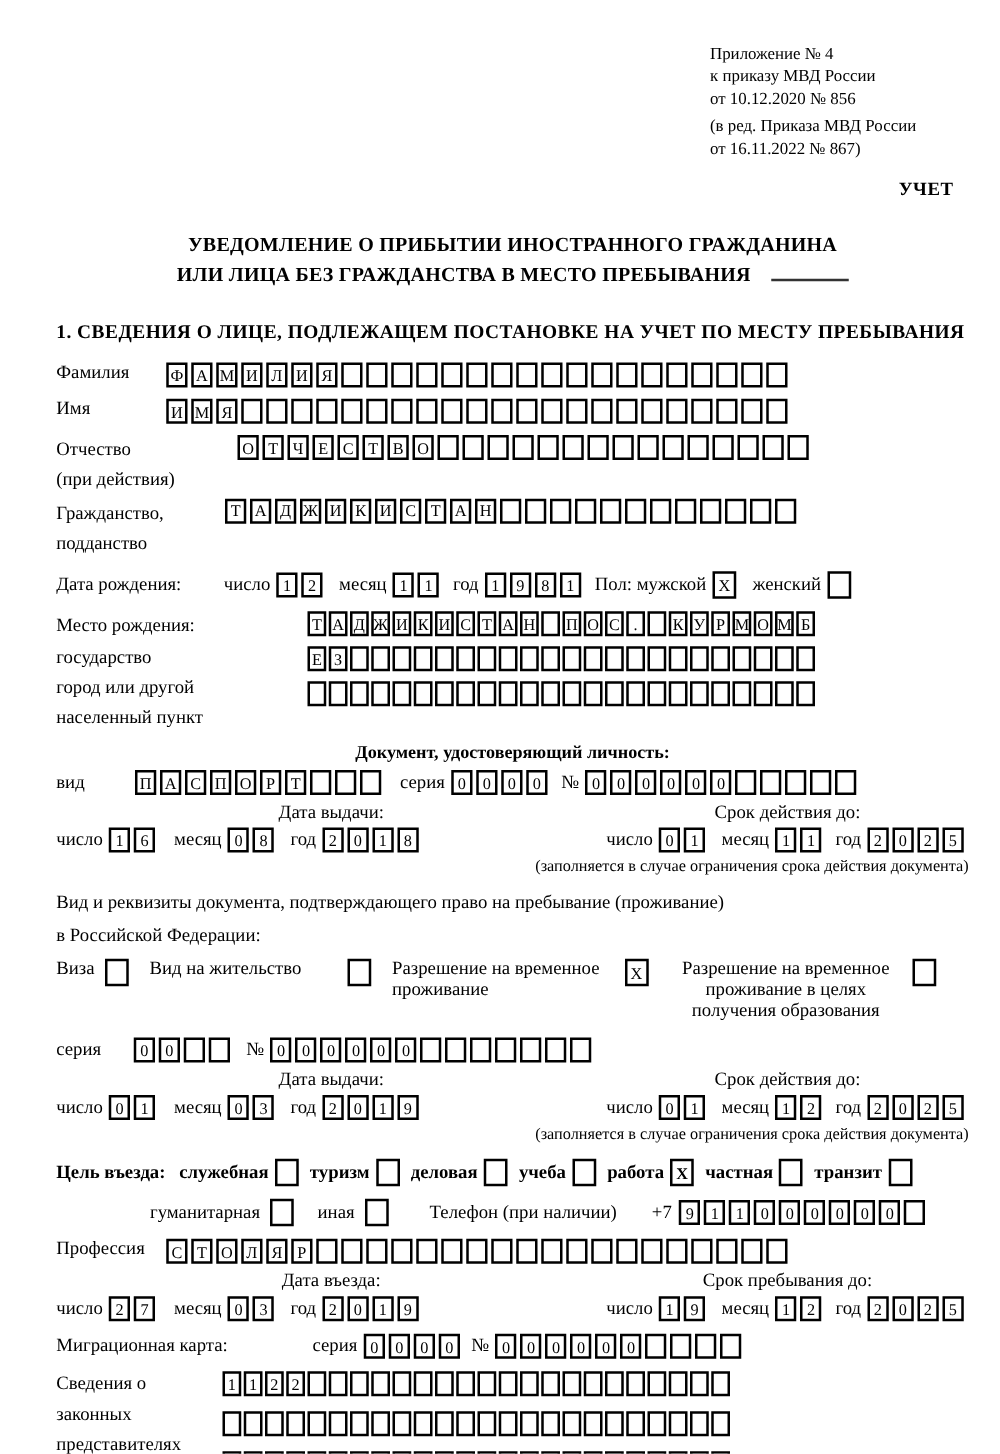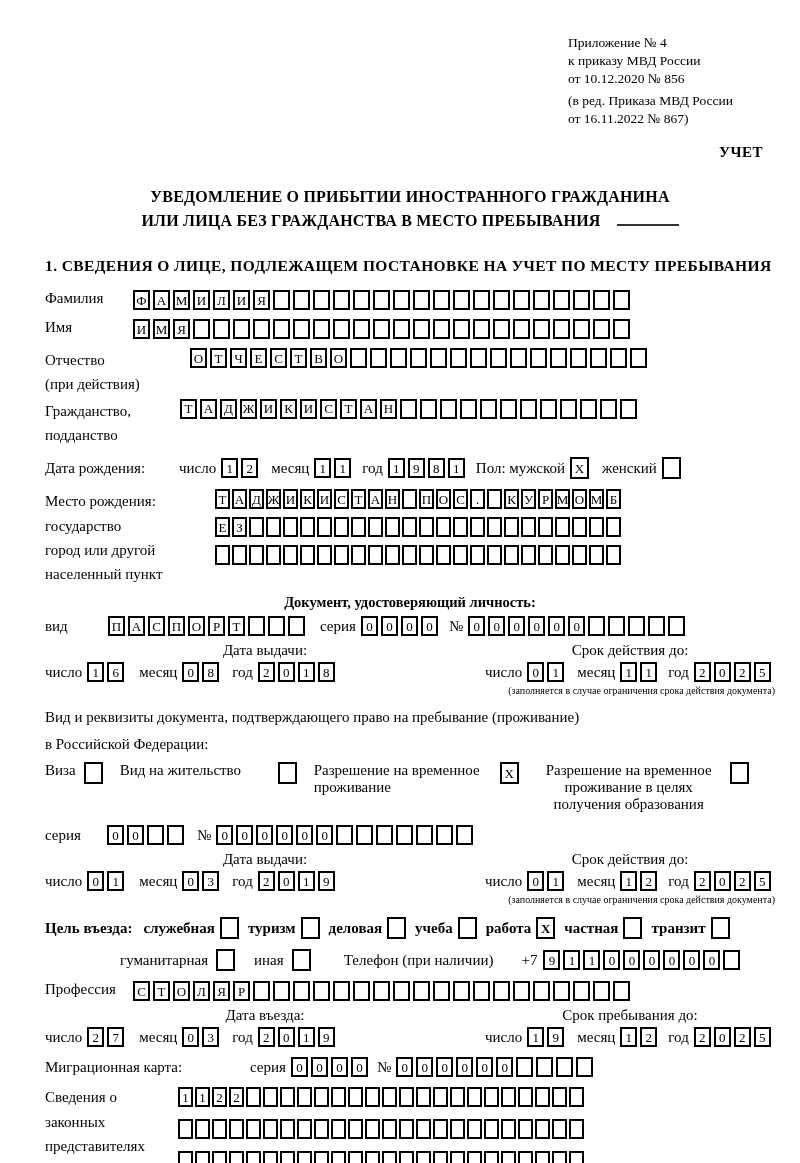--- a/index.html
+++ b/index.html
@@ -45,21 +45,21 @@
   .center-bold { text-align:center; font-weight:bold; font-size:14.5px; margin-top:8px; }
 
   
   .dates { margin-top:6px; font-size:15px; }
   .dates .heads { display:flex; }
   .dates .heads .h1 { width:440px; text-align:center; }
   .dates .heads .h2 { flex:1; text-align:center; }
   .dates .vals { display:flex; margin-top:3px; align-items:center; }
   .dates .vcol1 { width:440px; display:flex; align-items:center; }
   .dates .vcol2 { flex:1; display:flex; align-items:center; }
-  .note { text-align:right; font-size:10px; margin-top:3px; }
+  .note { text-align:right; font-size:13px; margin-top:3px; }
 
   .para { font-size:15px; margin-top:8px; line-height:1.8; }
 
   
   .permit-row { display:flex; align-items:flex-start; margin-top:4px; font-size:15px; }
   .permit-item { display:flex; align-items:flex-start; margin-right:14px; }
   .permit-item .txt { margin-right:8px; }
   .permit-item .txt.c2 { width:178px; }
   .permit-item .txt.c3 { width:186px; text-align:center; }
 
@@ -239,21 +239,21 @@
     <span class="wlabel" style="margin-left:8px;"><span>Пол:</span>&nbsp;<span>мужской</span></span>
     <span class="cells cbx">
         <span class="cell">X</span>
       </span>
     <span class="wlabel" style="margin-left:10px;">женский</span>
     <span class="cells cbx">
         <span class="cell"></span>
       </span>
   </div>
 
-  <div class="frow" style="margin-top:10px;">
+  <div class="frow" style="margin-top:10px;gap:31px;">
     <div class="flabel w170 lh">
       <div>Место рождения:</div>
       <div>государство</div>
       <div>город или другой</div>
       <div>населенный пункт</div>
     </div>
     <div class="stack tight">
       <div class="cells row">
           <span class="cell">Т</span>
           <span class="cell">А</span>

